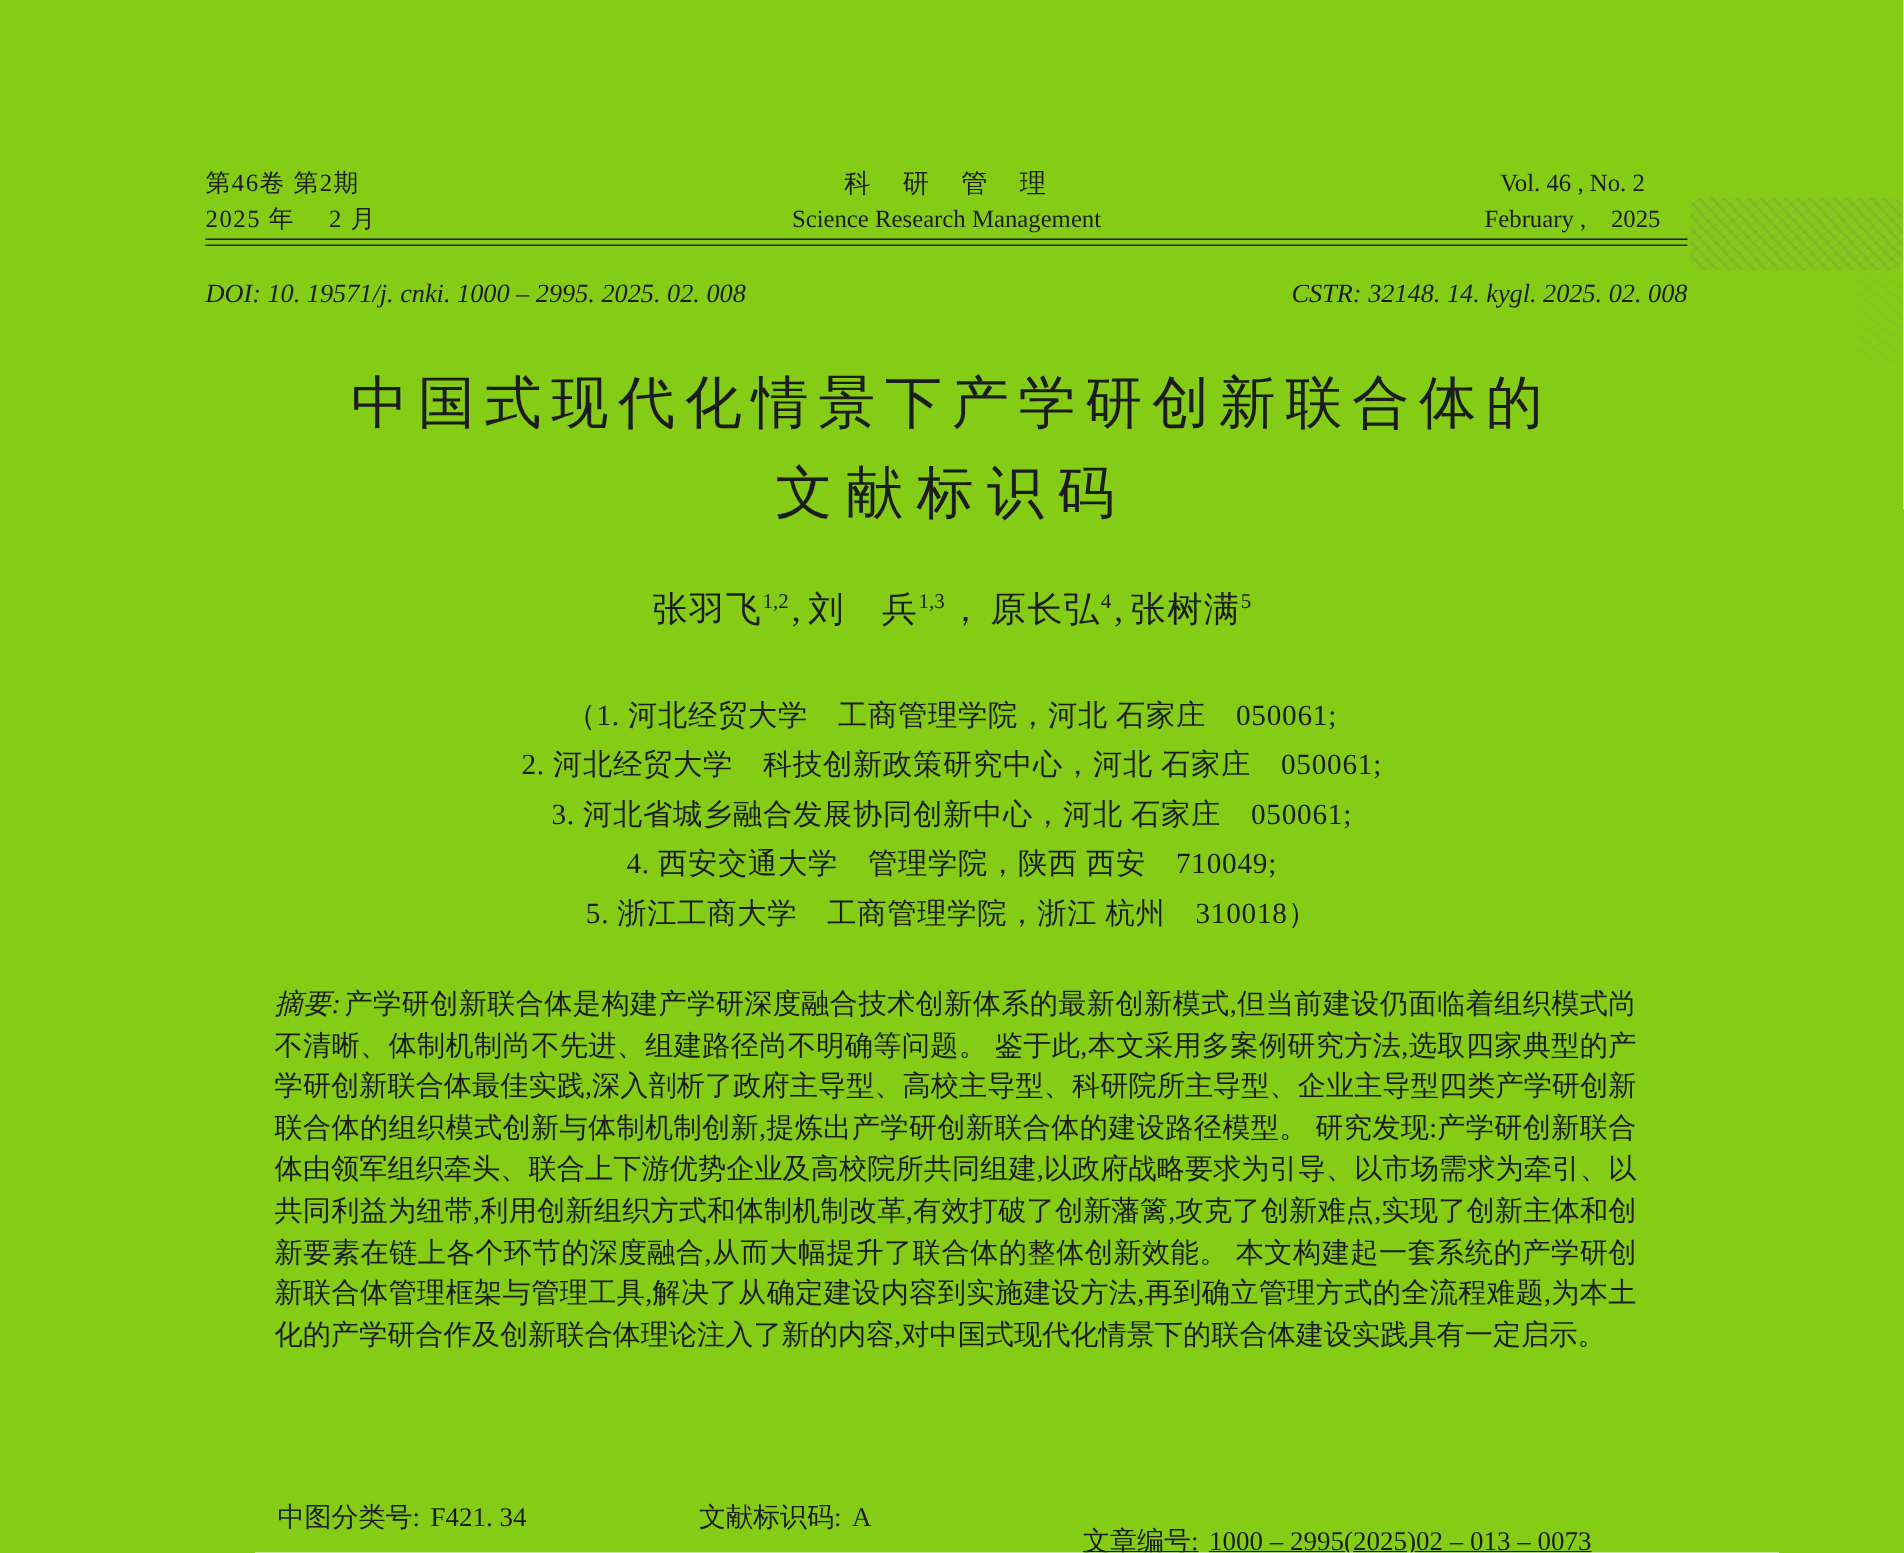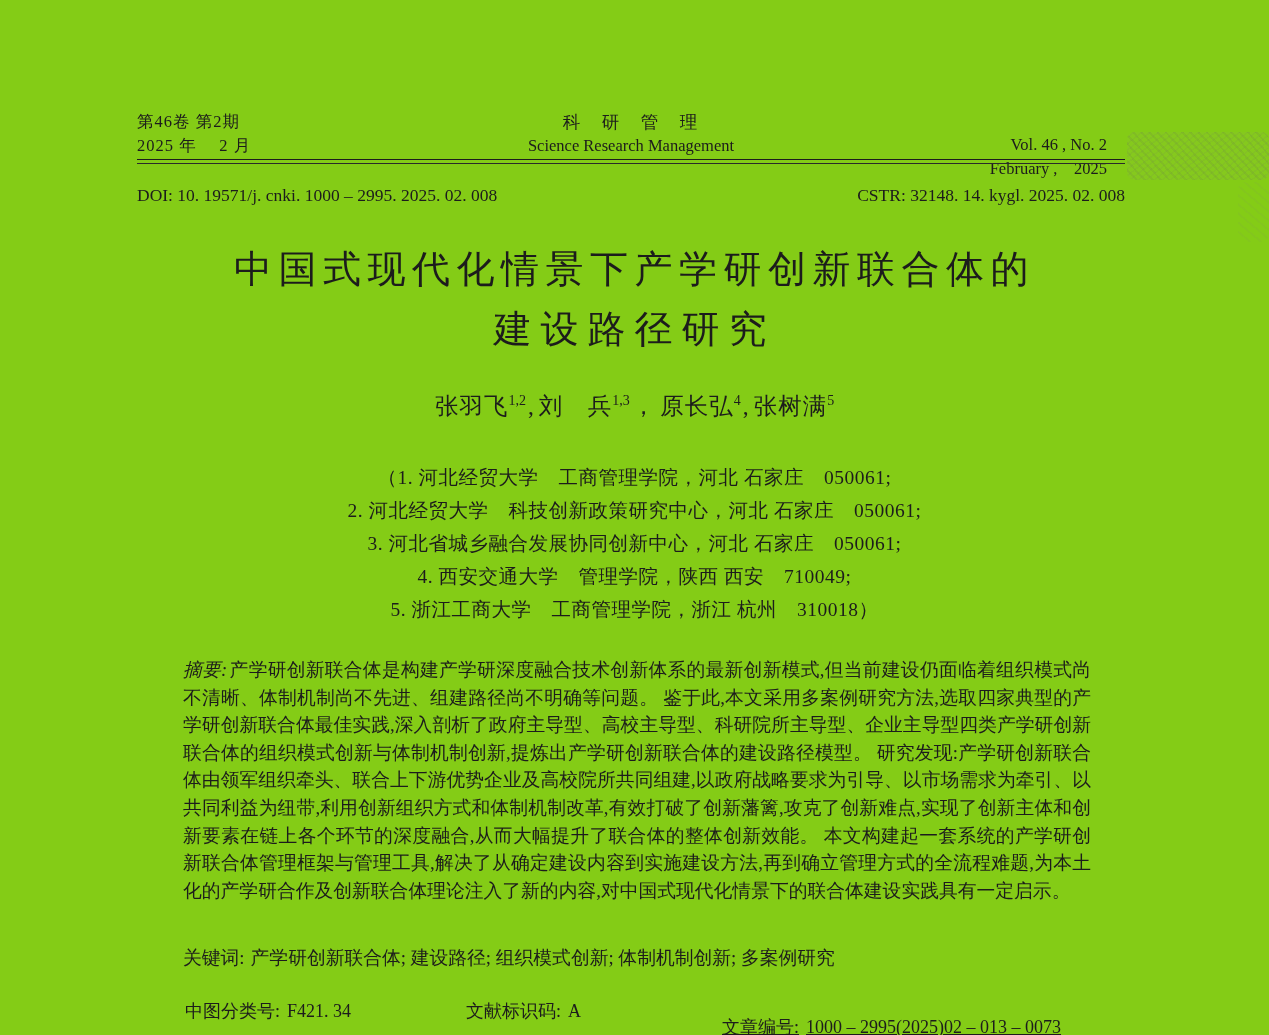--- a/index.html
+++ b/index.html
@@ -10,35 +10,35 @@
     font-family:"Liberation Serif","DejaVu Serif",serif;
     color:#1c1c1c;
     overflow:hidden;
   }
   
   .jheader{position:absolute;top:110px;left:137px;width:988px;height:48px;font-size:16.5px;line-height:24px;}
   .jh-left{position:absolute;left:0;top:0;text-align:left;letter-spacing:1px;}
   .jh-center{position:absolute;left:50%;top:0;transform:translateX(-50%);text-align:center;}
   .jh-cn{font-size:17.5px;letter-spacing:2px;}
   .jh-en{font-size:16.5px;}
-  .jh-right{position:absolute;right:18px;top:0;text-align:right;margin-top:23px;}
+  .jh-right{position:absolute;right:18px;top:0;text-align:center;}
   
   .rule{position:absolute;top:159px;left:137px;width:988px;height:3px;
         border-top:1.7px solid #1d1d1d;border-bottom:1px solid #2a2a2a;}
   
   .noise{position:absolute;pointer-events:none;border-radius:8px;}
   .n1{left:1127px;top:132px;width:142px;height:48px;
       background:
         repeating-linear-gradient(47deg, rgba(90,90,90,0.10) 0 2px, transparent 2px 6px),
         repeating-linear-gradient(-38deg, rgba(110,110,110,0.08) 0 1.5px, transparent 1.5px 5px),
         rgba(160,160,160,0.06);}
   .n2{left:1238px;top:182px;width:31px;height:60px;
       background:repeating-linear-gradient(40deg, rgba(120,120,120,0.07) 0 2px, transparent 2px 7px);}
   
-  .idrow{position:absolute;top:185px;left:137px;width:988px;display:flex;justify-content:space-between;font-size:17.5px;}
+  .idrow{position:absolute;top:185px;left:137px;width:988px;display:flex;justify-content:space-between;font-size:17.5px;font-style:italic;}
   
   .title{position:absolute;top:244px;left:0;width:100%;margin:0;text-align:center;font-weight:400;}
   .t1{display:block;font-size:38px;letter-spacing:6.5px;line-height:50px;}
   .t2{display:block;font-size:38px;letter-spacing:9px;line-height:48px;margin-top:11px;}
   
   .authors{position:absolute;top:390px;left:0;width:100%;text-align:center;font-size:23.5px;letter-spacing:1px;}
   .authors sup{font-size:14px;letter-spacing:0;}
   .authors .sep{margin:0 4px 0 2px;}
   
   .affils{position:absolute;top:461px;left:0;width:100%;text-align:center;font-size:19.5px;line-height:33px;letter-spacing:0.5px;}
@@ -78,42 +78,39 @@
   <div class="noise n1"></div>
   <div class="noise n2"></div>
 
   <div class="idrow">
     <span>DOI: 10. 19571/j. cnki. 1000 – 2995. 2025. 02. 008</span>
     <span>CSTR: 32148. 14. kygl. 2025. 02. 008</span>
   </div>
 
   <h1 class="title">
     <span class="t1">中国式现代化情景下产学研创新联合体的</span>
-    <span class="t2">建设路径研究</span>
+    <span class="t2">文献标识码</span>
   </h1>
 
   <div class="authors">
     <span>张羽飞</span><sup>1,2</sup><span class="sep">,</span><span>刘　兵</span><sup>1,3</sup><span class="sep">，</span><span>原长弘</span><sup>4</sup><span class="sep">,</span><span>张树满</span><sup>5</sup>
   </div>
 
   <div class="affils">
     <div>（1. 河北经贸大学　工商管理学院，河北 石家庄　050061;</div>
     <div>2. 河北经贸大学　科技创新政策研究中心，河北 石家庄　050061;</div>
     <div>3. 河北省城乡融合发展协同创新中心，河北 石家庄　050061;</div>
     <div>4. 西安交通大学　管理学院，陕西 西安　710049;</div>
     <div>5. 浙江工商大学　工商管理学院，浙江 杭州　310018）</div>
   </div>
 
   <div class="abstract">
     <span class="ab-label">摘要:</span><span>产学研创新联合体是构建产学研深度融合技术创新体系的最新创新模式,但当前建设仍面临着组织模式尚不清晰、体制机制尚不先进、组建路径尚不明确等问题。 鉴于此,本文采用多案例研究方法,选取四家典型的产学研创新联合体最佳实践,深入剖析了政府主导型、高校主导型、科研院所主导型、企业主导型四类产学研创新联合体的组织模式创新与体制机制创新,提炼出产学研创新联合体的建设路径模型。 研究发现:产学研创新联合体由领军组织牵头、联合上下游优势企业及高校院所共同组建,以政府战略要求为引导、以市场需求为牵引、以共同利益为纽带,利用创新组织方式和体制机制改革,有效打破了创新藩篱,攻克了创新难点,实现了创新主体和创新要素在链上各个环节的深度融合,从而大幅提升了联合体的整体创新效能。 本文构建起一套系统的产学研创新联合体管理框架与管理工具,解决了从确定建设内容到实施建设方法,再到确立管理方式的全流程难题,为本土化的产学研合作及创新联合体理论注入了新的内容,对中国式现代化情景下的联合体建设实践具有一定启示。</span>
   </div>
 
-  <div class="keywords">
-    <span class="kw-label">关键词:</span><span>产学研创新联合体; 建设路径; 组织模式创新; 体制机制创新; 多案例研究</span>
-  </div>
 
   <div class="footrow">
     <span class="f-clc">
       <span class="lab">中图分类号:</span><span>F421. 34</span>
     </span>
     <span class="f-doc">
       <span class="lab">文献标识码:</span><span>A</span>
     </span>
     <span class="f-art">
       <span class="lab">文章编号:</span><span>1000 – 2995(2025)02 – 013 – 0073</span>

